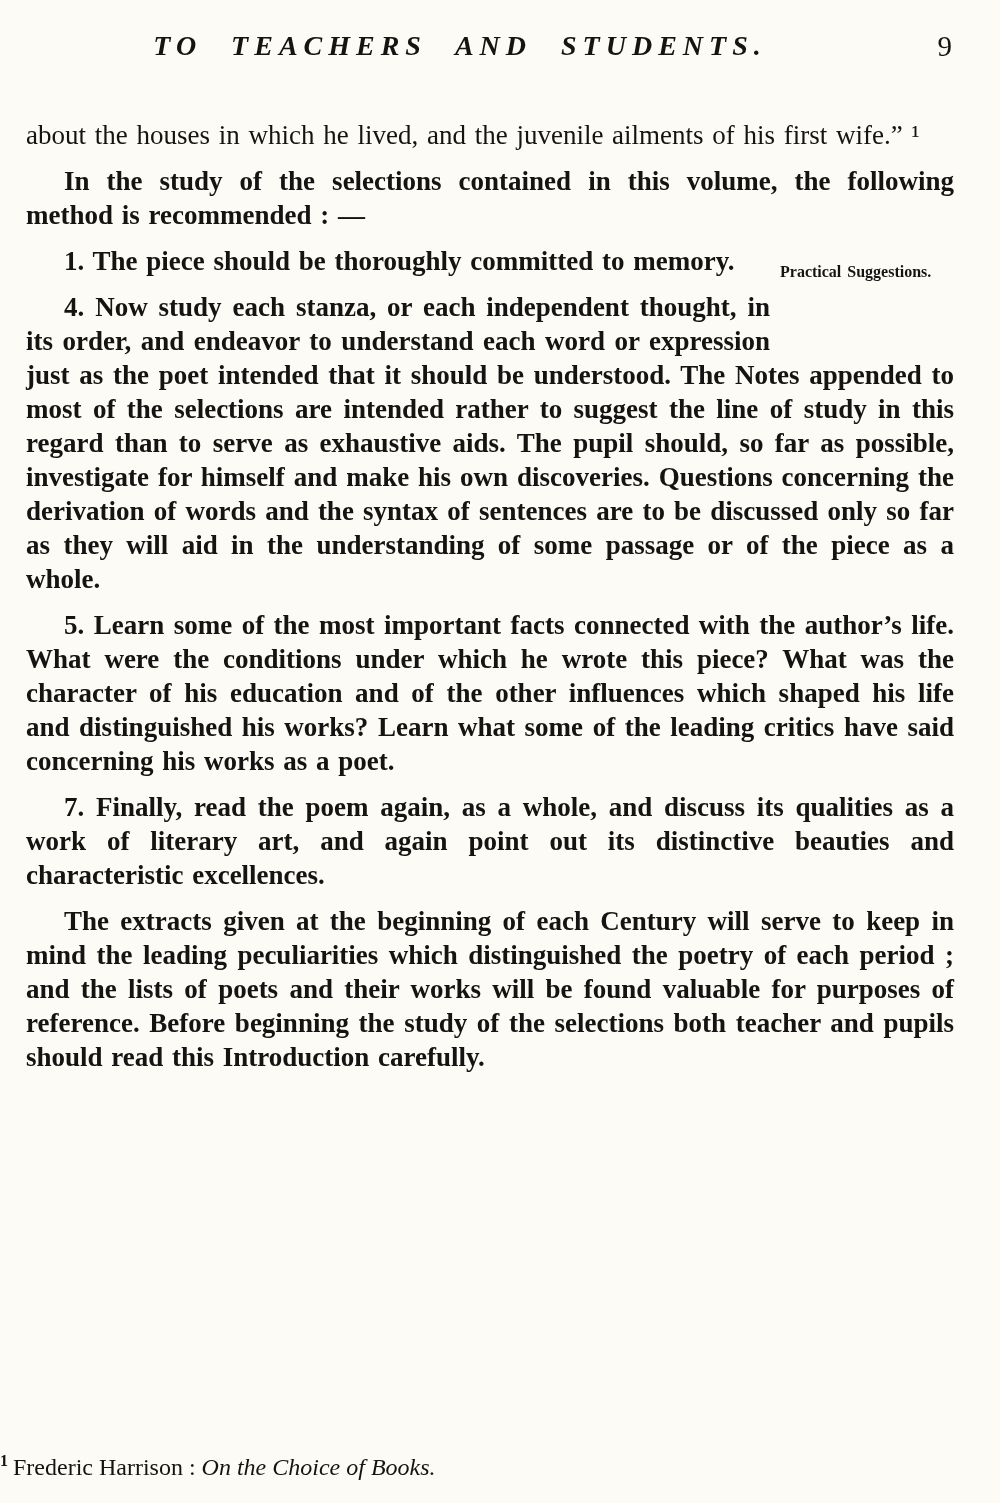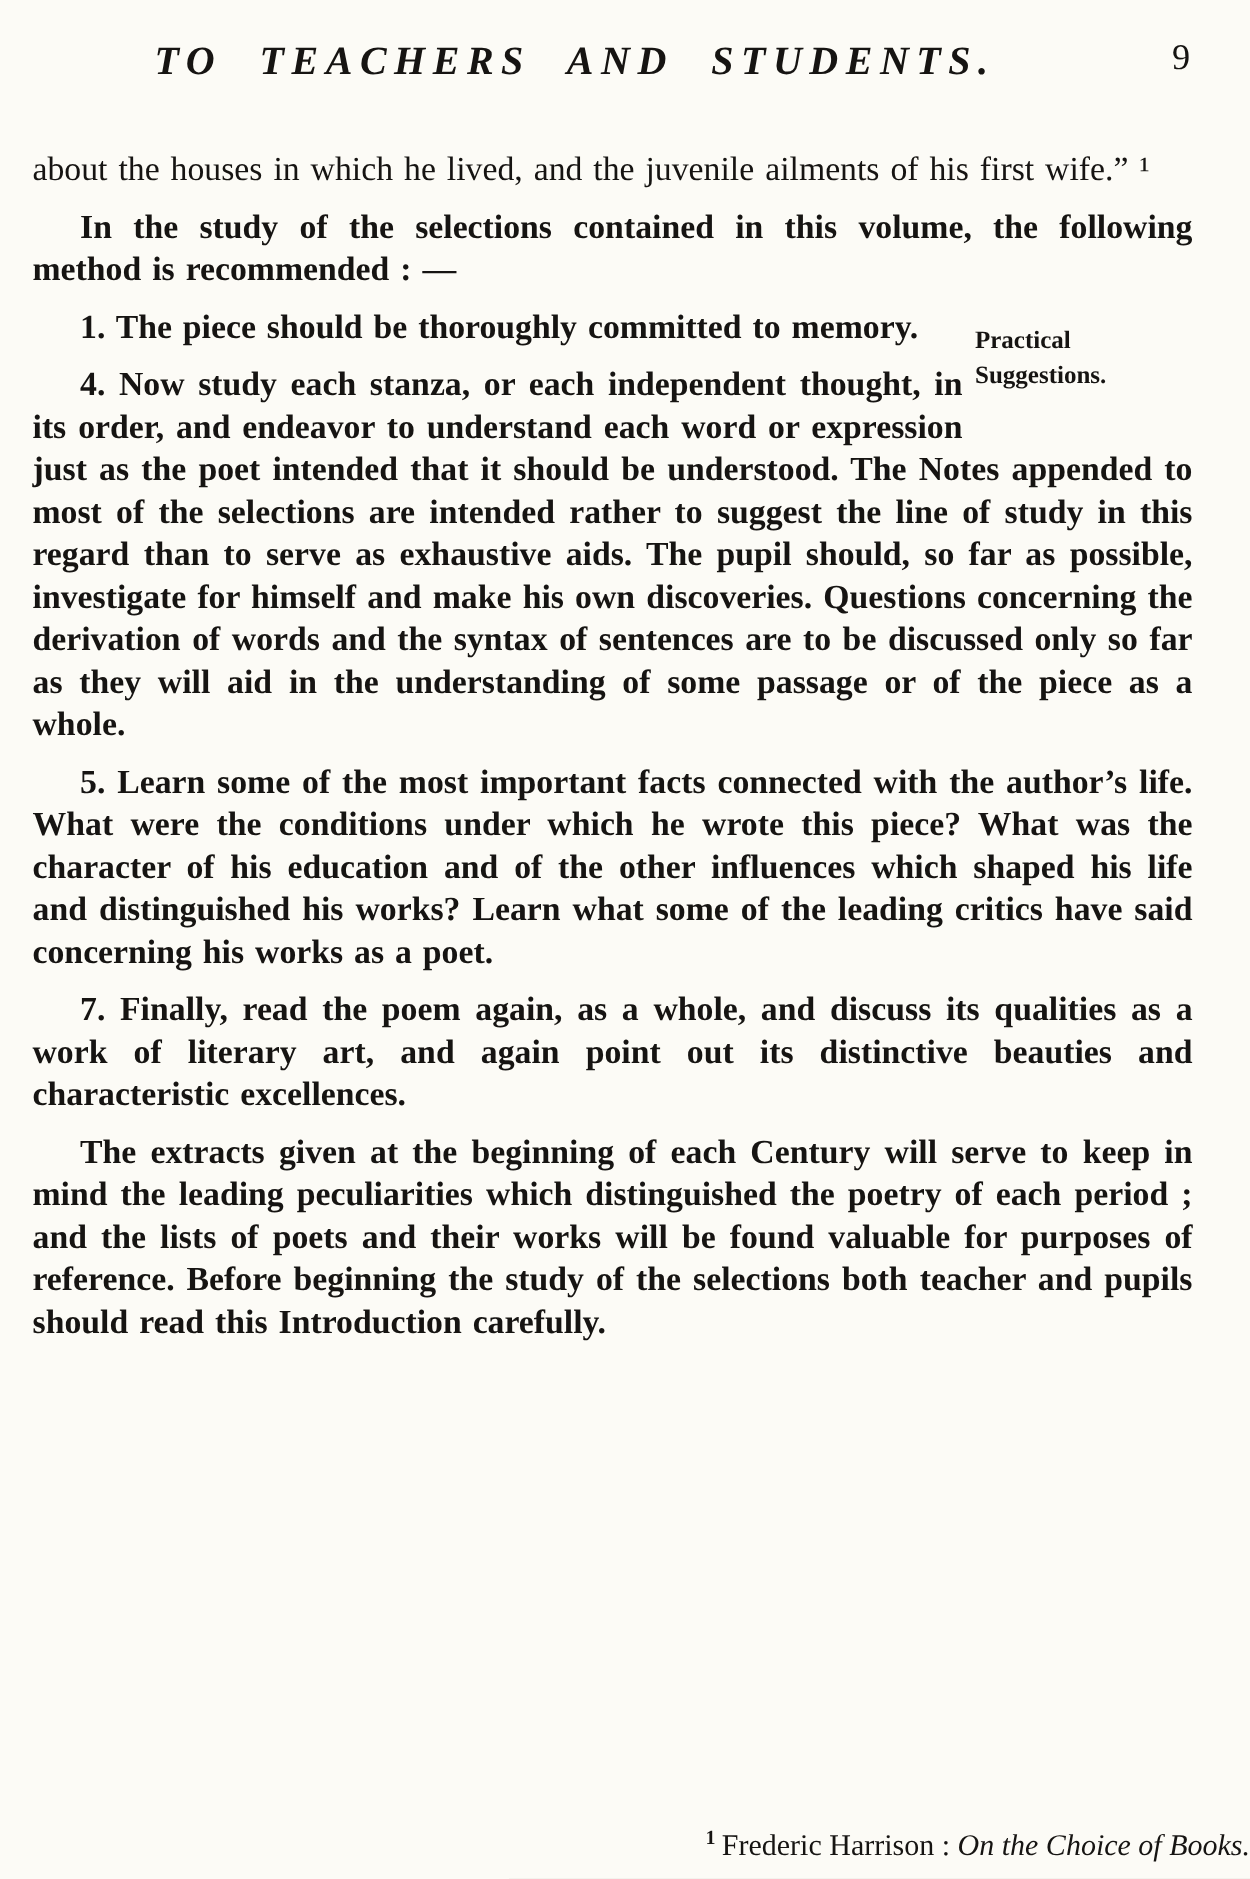--- a/index.html
+++ b/index.html
@@ -23,21 +23,21 @@
   
   .page-header {
     position: relative;
     height: 46px;
     margin-bottom: 42px;
   }
   .running-title {
     text-align: center;
     font-style: italic;
     font-weight: bold;
-    font-size: 32px;
+    font-size: 28px;
     letter-spacing: 6px;
     word-spacing: 16px;
     padding-right: 60px;
   }
   .page-number {
     position: absolute;
     right: 14px;
     top: 0;
     font-size: 29px;
     font-weight: normal;
@@ -60,32 +60,32 @@
 
   
   .sidenote {
     float: right;
     width: 186px;
     height: 100px;
     box-sizing: border-box;
     margin-left: 10px;
     padding-top: 14px;
     font-weight: bold;
-    font-size: 20px;
+    font-size: 16px;
     line-height: 28px;
     text-align: left;
   }
 
   
   .footnote {
     position: absolute;
     left: 0;
     right: 0;
-    bottom: 12px;
-    text-align: right;
+    bottom: 22px;
+    text-align: left;
     font-size: 24px;
   }
   .fn-marker {
     font-weight: bold;
     vertical-align: super;
     font-size: 16px;
     margin-right: 5px;
   }
   .fn-title {
     font-style: italic;

